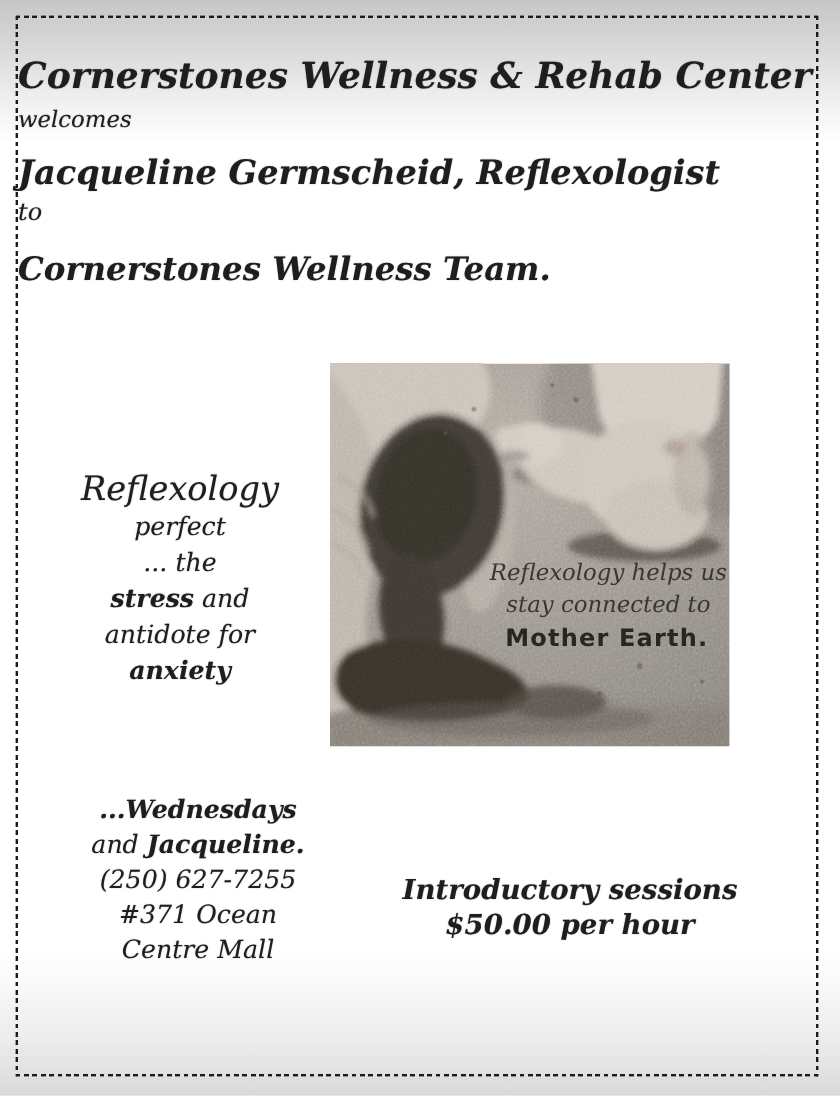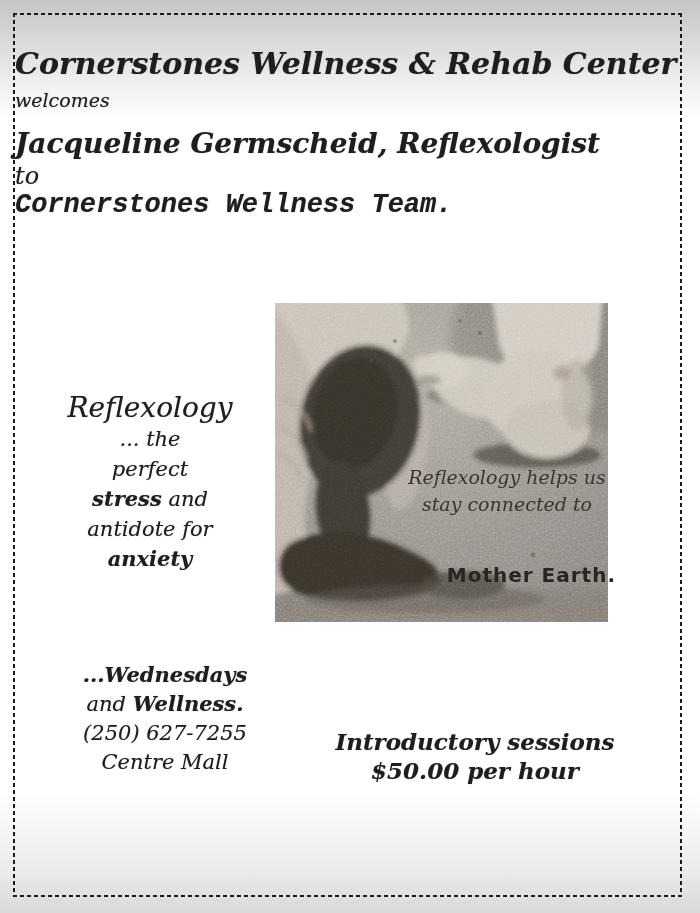--- a/index.html
+++ b/index.html
@@ -14,34 +14,34 @@
   .edge.h{left:0;right:0;height:2px;background:repeating-linear-gradient(90deg,#1b1b1b 0 4px,transparent 4px 7px);}
   .edge.v{top:0;bottom:0;width:2px;background:repeating-linear-gradient(180deg,#1b1b1b 0 4px,transparent 4px 7px);}
   .edge.t{top:0;} .edge.b{bottom:0;} .edge.l{left:0;} .edge.r{right:0;}
 
   .txt{font-style:italic;text-shadow:0 0 1px rgba(25,25,25,.45);}
 
   .header{position:absolute;left:15px;right:20px;top:44px;}
   .title{font-size:30px;font-weight:bold;line-height:40px;}
   .welcomes{font-size:19px;line-height:26px;margin-top:3px;}
   .person{font-size:28px;font-weight:bold;line-height:34px;margin-top:14px;}
-  .to{font-size:24px;line-height:24px;margin-top:3px;}
-  .team{font-size:27px;font-weight:bold;line-height:34px;margin-top:0;font-family:Liberation Mono, monospace;}
+  .to{font-size:20px;line-height:24px;margin-top:3px;}
+  .team{font-size:27px;font-weight:bold;line-height:34px;margin-top:20px;}
 
   .blurb{position:absolute;left:35px;top:372px;width:230px;text-align:center;font-size:21px;line-height:30px;}
   .blurb .lead{font-size:28px;font-weight:normal;line-height:32px;margin-top:20px;}
   .bold{font-weight:bold;}
 
   .photo{position:absolute;left:275px;top:303px;width:333px;height:335px;}
   .photo svg{display:block;}
   .caption{position:absolute;left:128px;top:161px;width:208px;text-align:center;
            font-style:italic;font-size:19px;line-height:27px;color:#3a362f;}
-  .caption-strong{position:absolute;left:146px;top:216px;width:195px;text-align:right;
+  .caption-strong{position:absolute;left:146px;top:216px;width:195px;text-align:left;
            font-family:"DejaVu Sans", sans-serif;font-weight:bold;font-size:20px;
-           letter-spacing:1px;color:#292520;margin-top:44px;}
+           letter-spacing:1px;color:#292520;}
 
   .appointments{position:absolute;left:40px;top:660px;width:250px;text-align:center;font-size:21px;line-height:29px;}
   .appointments .lead{font-size:26px;font-weight:bold;line-height:31px;}
 
   .pricing{position:absolute;left:330px;top:727px;width:290px;text-align:center;
            font-size:23px;font-weight:bold;line-height:29px;}
 </style>
 </head>
 <body>
 
@@ -55,22 +55,22 @@
 <div class="header txt">
   <div class="title">Cornerstones Wellness &amp; Rehab Center</div>
   <div class="welcomes">welcomes</div>
   <div class="person">Jacqueline Germscheid, Reflexologist</div>
   <div class="to">to</div>
   <div class="team">Cornerstones Wellness Team.</div>
 </div>
 
 <div class="blurb txt">
   <div class="lead">Reflexology</div>
+  <div>perfect</div>
   <div>... the</div>
-  <div>perfect</div>
   <div><span class="bold">stress</span><span> and</span></div>
   <div>antidote for</div>
   <div class="bold">anxiety</div>
 </div>
 
 <div class="photo">
   <svg width="333" height="319" viewBox="0 0 333 319" aria-hidden="true">
     <defs>
       <radialGradient id="sandg" cx="42%" cy="22%" r="95%">
         <stop offset="0%" stop-color="#b2aba2"></stop>
@@ -139,21 +139,22 @@
 
   <div class="caption">
     <div>Reflexology helps us</div>
     <div>stay connected to</div>
   </div>
   <div class="caption-strong">Mother Earth.</div>
 </div>
 
 <div class="appointments txt">
   <div class="bold">...Wednesdays</div>
-  <div><span>and </span><span class="bold">Wellness.</span></div>
+  <div><span>and </span><span class="bold">Jacqueline.</span></div>
   <div>(250) 627-7255</div>
+  <div>#371 Ocean</div>
   <div>Centre Mall</div>
 </div>
 
 <div class="pricing txt">
   <div>Introductory sessions</div>
   <div>$50.00 per hour</div>
 </div>
 
 </body></html>

